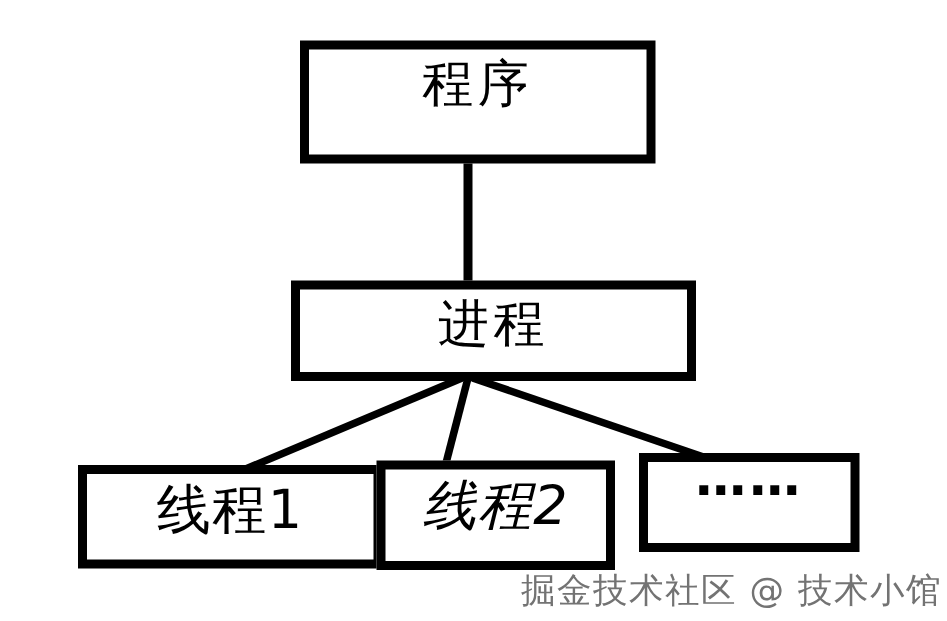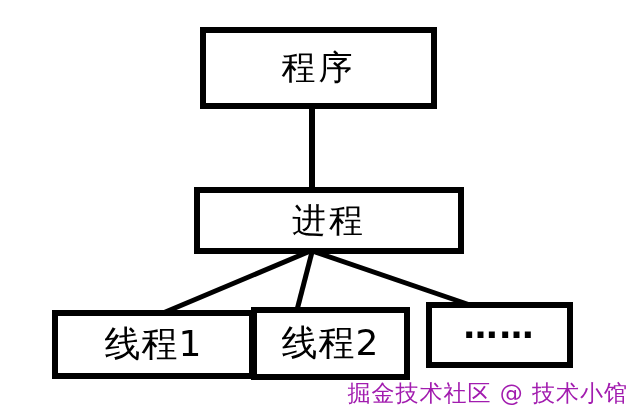--- a/index.html
+++ b/index.html
@@ -25,49 +25,48 @@
   .edges-svg line {
     stroke: #000000;
     stroke-linecap: butt;
   }
   .node {
     position: absolute;
     box-sizing: border-box;
     border: 6px solid #000000;
     background: #ffffff;
     display: flex;
-    align-items: center;
     justify-content: center;
     color: #000000;
   }
   .node-label {
     font-size: 34px;
     letter-spacing: 3px;
     white-space: nowrap;
   }
   .node-program  { left: 200px; top: 27px;  width: 237px; height: 82px; }
   .node-process  { left: 178px; top: 187px; width: 270px; height: 67px; margin-left: 16px; }
   .node-thread1  { left: 52px;  top: 310px; width: 203px; height: 69px; }
-  .node-thread2  { left: 251px; top: 307px; width: 159px; height: 73px; }
+  .node-thread2  { left: 251px; top: 307px; width: 159px; height: 73px; font-style: italic; }
   .node-ellipsis { left: 426px; top: 302px; width: 147px; height: 66px; }
   .node-thread1 .node-label,
   .node-thread2 .node-label { font-size: 36px; letter-spacing: 1px; }
   .node-ellipsis .node-label {
     font-size: 34px;
     font-weight: bold;
     letter-spacing: 2px;
     transform: translateY(-9px);
   }
   .watermark {
     position: absolute;
     right: 3px;
     top: 378px;
     font-size: 23px;
     letter-spacing: 1px;
-    color: #a21caf;
+    color: #737373;
     text-shadow: 1px 1px 0 #ffffff, 2px 2px 1px rgba(255,255,255,0.85);
     white-space: nowrap;
   }
 </style>
 </head>
 <body>
 
 <div class="canvas">
 
   <svg class="edges-svg" viewBox="0 0 631 414" xmlns="http://www.w3.org/2000/svg">

